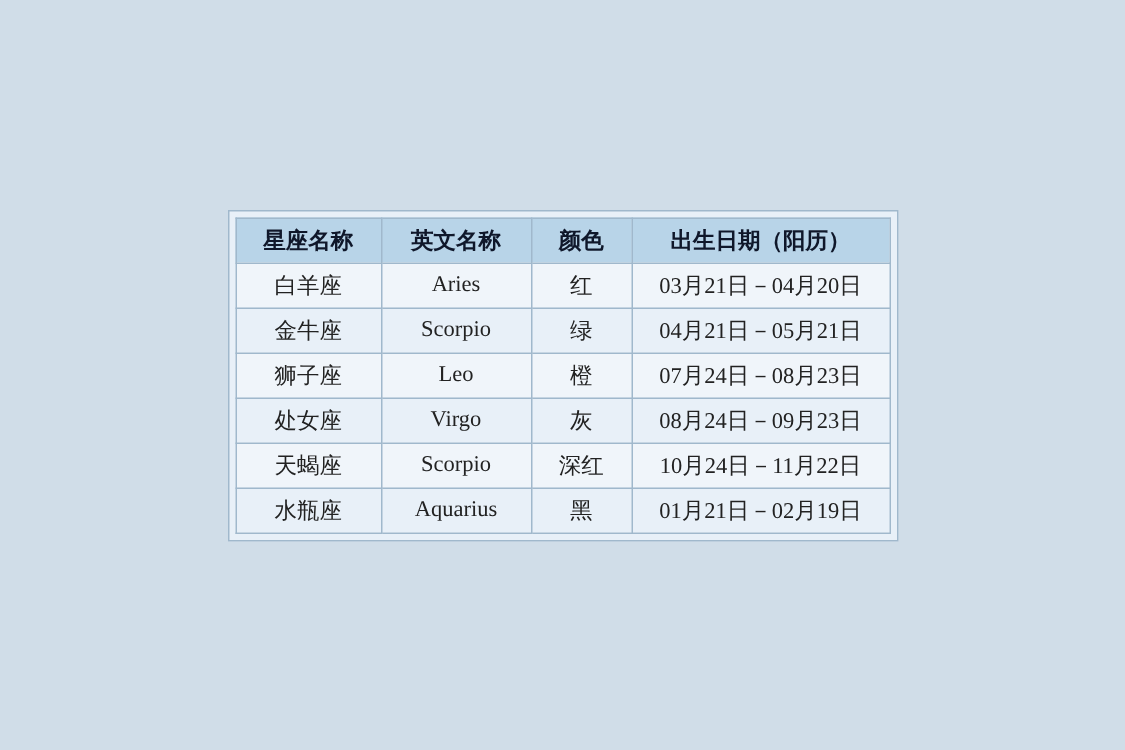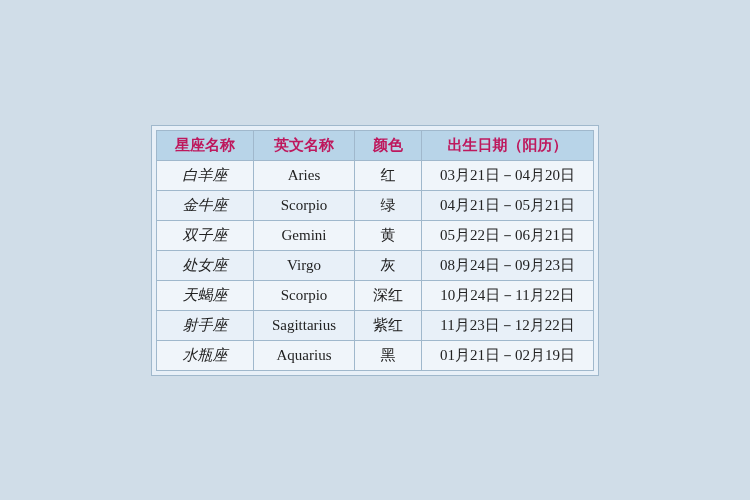--- a/index.html
+++ b/index.html
@@ -26,31 +26,30 @@
       padding: 5px 18px;
       text-align: center;
       font-size: 15px;
       color: #222;
       white-space: nowrap;
     }
     thead tr th {
       background-color: #b8d4e8;
       font-weight: bold;
       font-size: 15px;
-      color: #be185d;
+      color: #0f172a;
     }
     tbody tr {
       background-color: #f0f5fa;
     }
     tbody tr:nth-child(even) {
       background-color: #e8f0f8;
     }
     td:nth-child(1) {
       min-width: 70px;
-      font-style: italic;
     }
     td:nth-child(2) {
       min-width: 100px;
       margin-top: 40px;
     }
     td:nth-child(3) {
       min-width: 40px;
     }
     td:nth-child(4) {
       min-width: 160px;
@@ -76,44 +75,38 @@
           <td>红</td>
           <td>03月21日－04月20日</td>
         </tr>
         <tr>
           <td>金牛座</td>
           <td>Scorpio</td>
           <td>绿</td>
           <td>04月21日－05月21日</td>
         </tr>
         <tr>
-          <td>双子座</td>
-          <td>Gemini</td>
-          <td>黄</td>
-          <td>05月22日－06月21日</td>
+          <td>狮子座</td>
+          <td>Leo</td>
+          <td>橙</td>
+          <td>07月24日－08月23日</td>
         </tr>
         <tr>
           <td>处女座</td>
           <td>Virgo</td>
           <td>灰</td>
           <td>08月24日－09月23日</td>
         </tr>
         <tr>
           <td>天蝎座</td>
           <td>Scorpio</td>
           <td>深红</td>
           <td>10月24日－11月22日</td>
         </tr>
         <tr>
-          <td>射手座</td>
-          <td>Sagittarius</td>
-          <td>紫红</td>
-          <td>11月23日－12月22日</td>
-        </tr>
-        <tr>
           <td>水瓶座</td>
           <td>Aquarius</td>
           <td>黑</td>
           <td>01月21日－02月19日</td>
         </tr>
       </tbody>
   </table>
 </div>
 
 </body></html>

